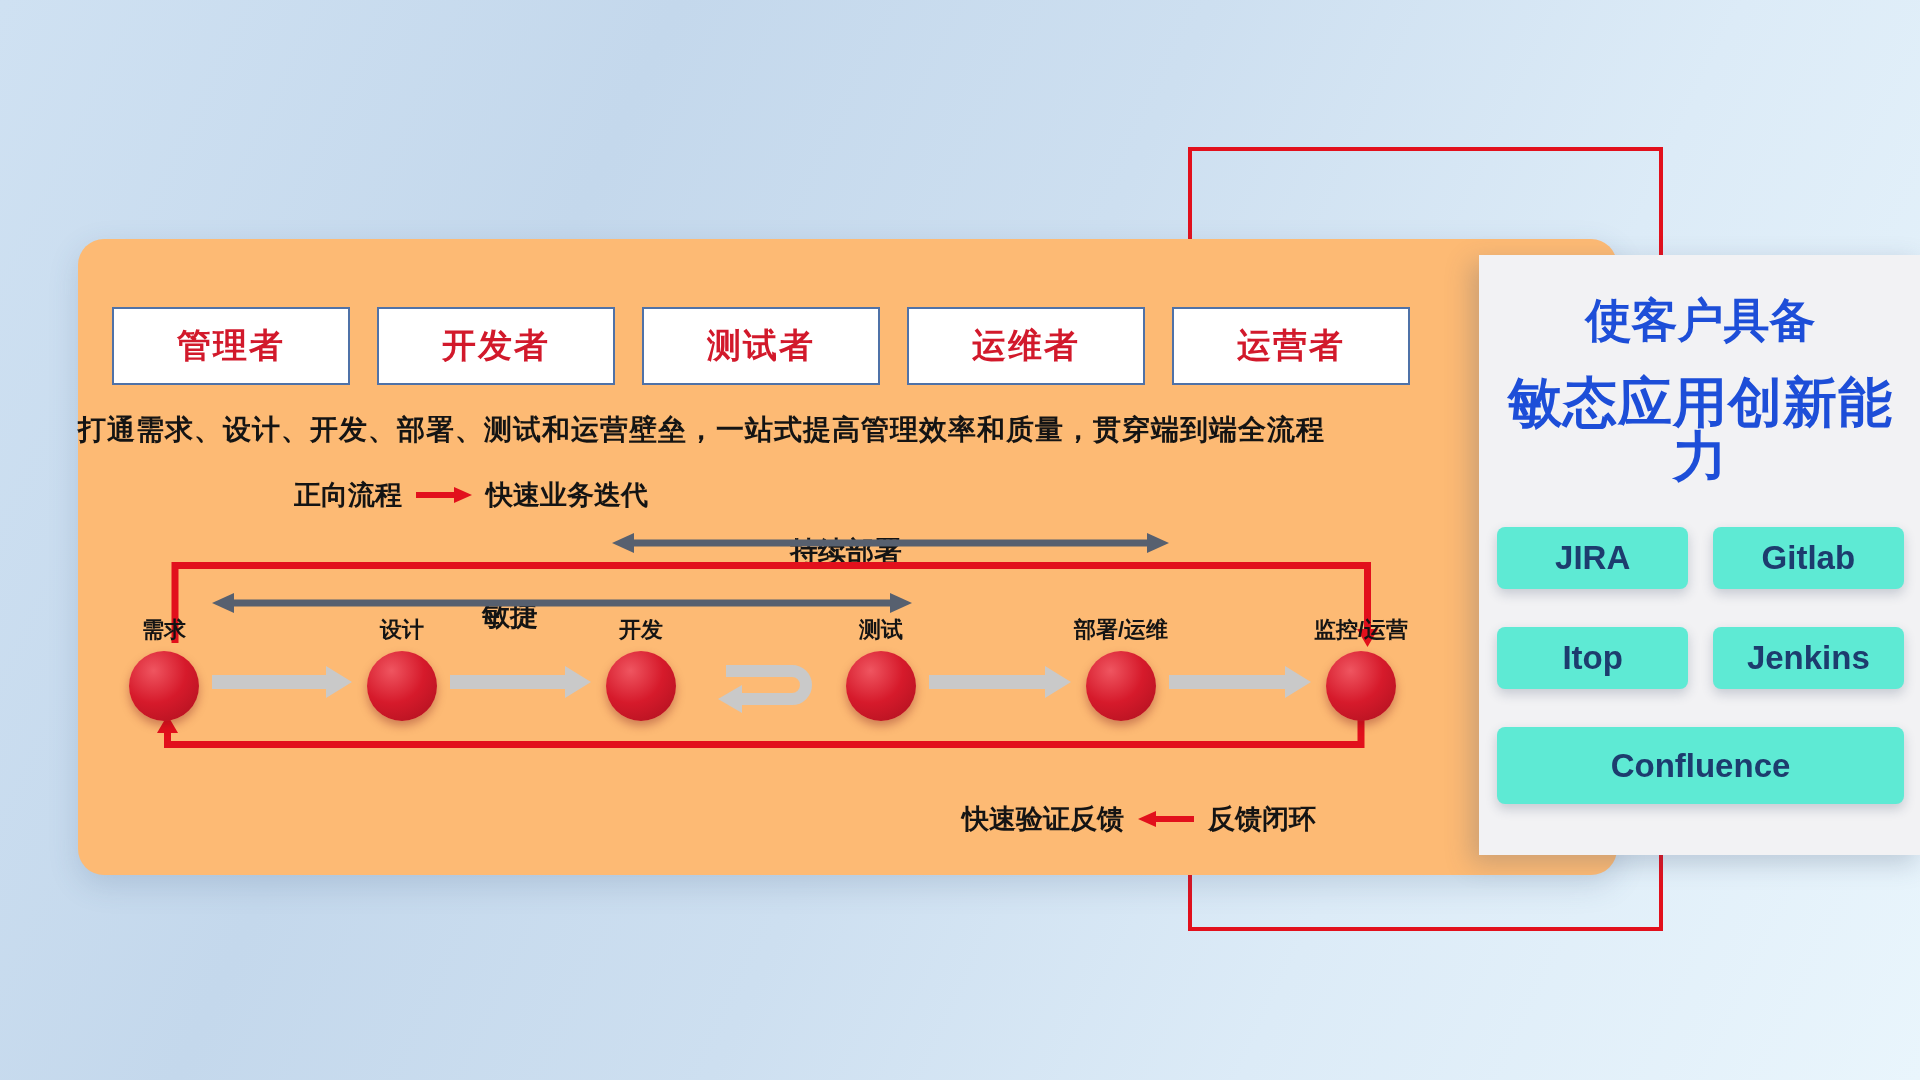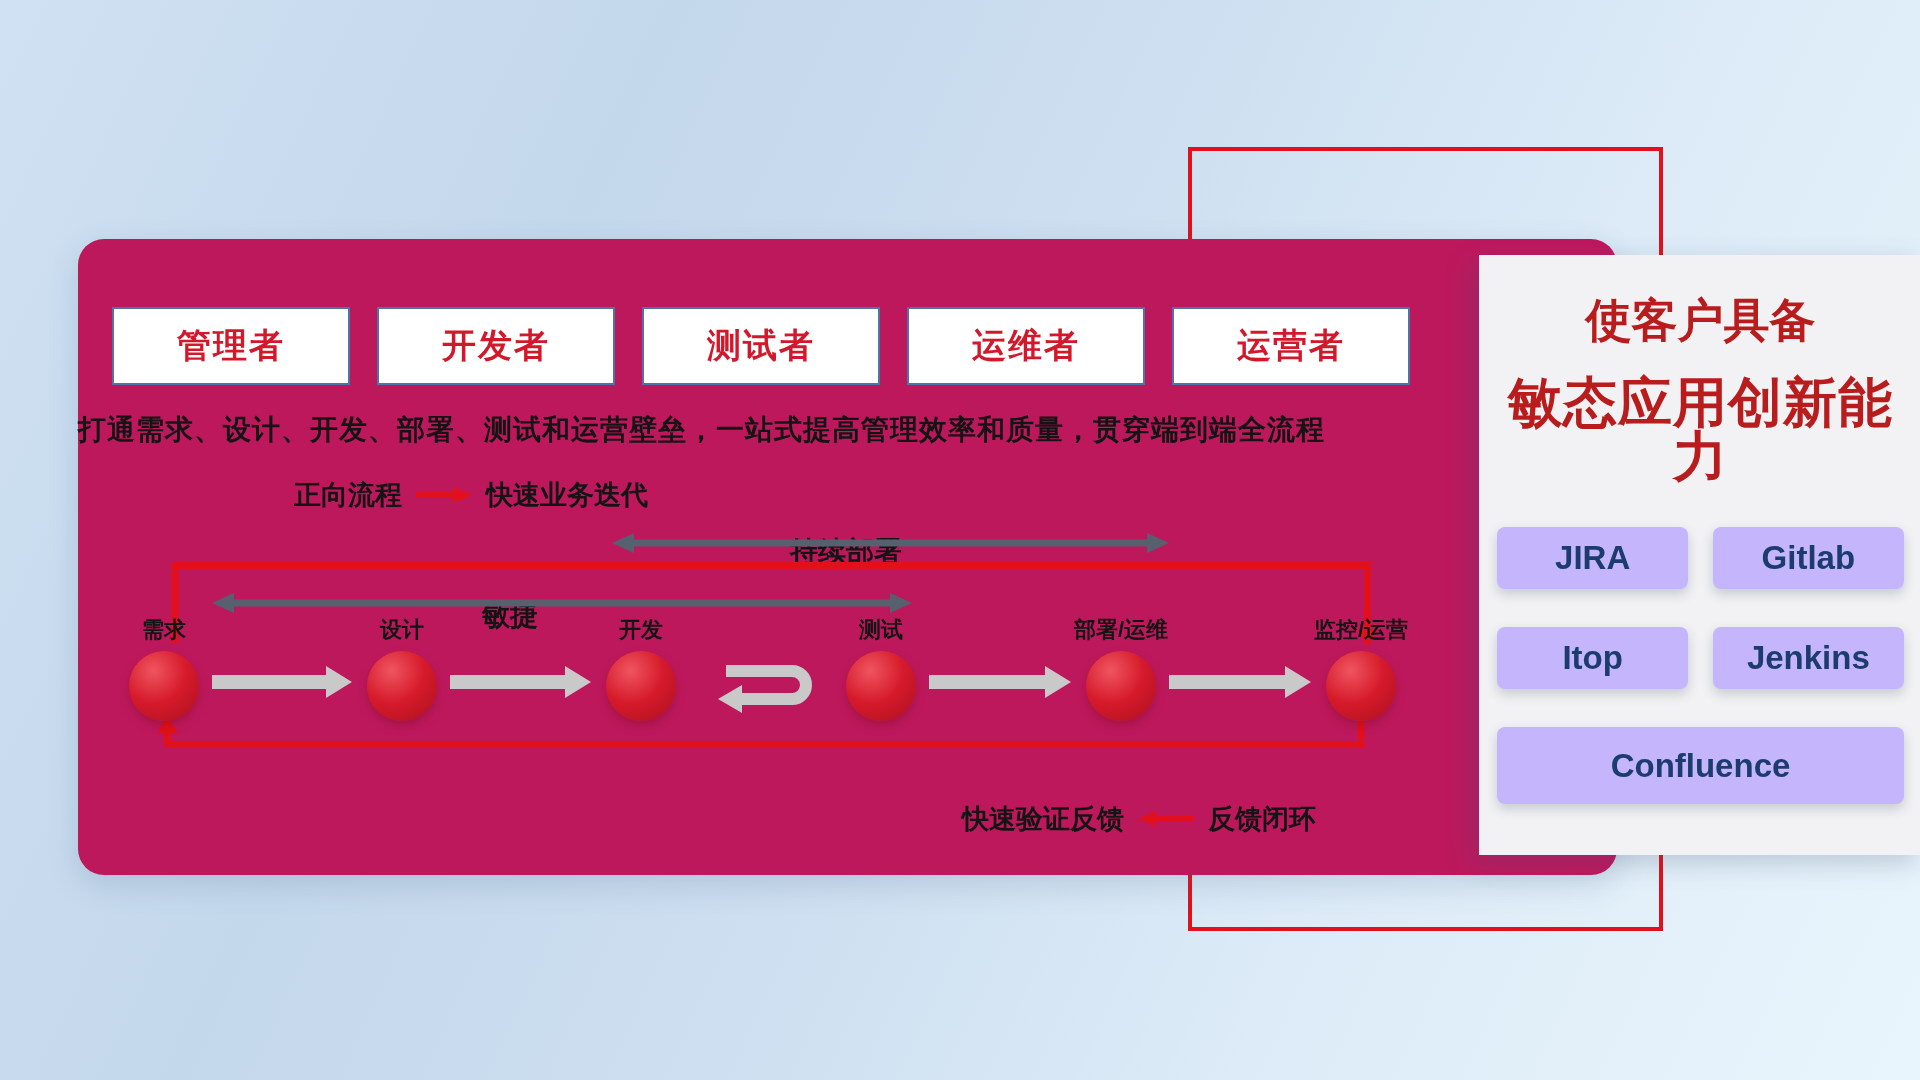--- a/index.html
+++ b/index.html
@@ -13,21 +13,21 @@
 
   
   .red-frame {
     position: absolute; left: 1188px; top: 147px; width: 475px; height: 784px;
     border: 4px solid #e2101c; background: transparent; z-index: 1;
   }
 
   
   .card {
     position: absolute; left: 78px; top: 239px; width: 1539px; height: 636px;
-    background: #be185d; border-radius: 26px; z-index: 2;
+    background: #fdba74; border-radius: 26px; z-index: 2;
     box-shadow: 0 10px 30px rgba(60,90,130,0.18);
   }
 
   .role-row {
     position: absolute; left: 34px; top: 68px; width: 1298px; height: 78px;
     display: flex; justify-content: space-between;
   }
   .role-box {
     width: 238px; height: 78px; background: #ffffff;
     border: 2px solid #4f72a8;
@@ -61,25 +61,25 @@
     box-shadow: 0 5px 10px rgba(120,15,25,0.35);
   }
 
   
   .panel {
     position: absolute; left: 1479px; top: 255px; width: 445px; height: 600px;
     background: #f2f2f4; z-index: 3;
     box-shadow: -8px 8px 24px rgba(60,80,110,0.25);
     padding: 42px 20px 0 18px;
   }
-  .panel-title { text-align: center; color: #b91c1c; font-weight: bold; font-size: 46px; line-height: 1.0; }
+  .panel-title { text-align: center; color: #1d4ed8; font-weight: bold; font-size: 46px; line-height: 1.0; }
   .panel-title.l2 { margin-top: 32px; font-size: 54px; letter-spacing: 1px; }
   .tool-grid { margin-top: 44px; display: flex; flex-wrap: wrap; justify-content: space-between; row-gap: 38px; }
   .tool-chip {
-    background: #c4b5fd; border-radius: 8px; height: 62px; width: 47%;
+    background: #5eead4; border-radius: 8px; height: 62px; width: 47%;
     display: flex; align-items: center; justify-content: center;
     color: #1d3c6e; font-weight: bold; font-size: 33px;
     box-shadow: 0 5px 12px rgba(40,60,90,0.22);
   }
   .tool-chip.wide { width: 100%; height: 77px; }
 </style>
 </head>
 <body>
 
 <div class="stage">

